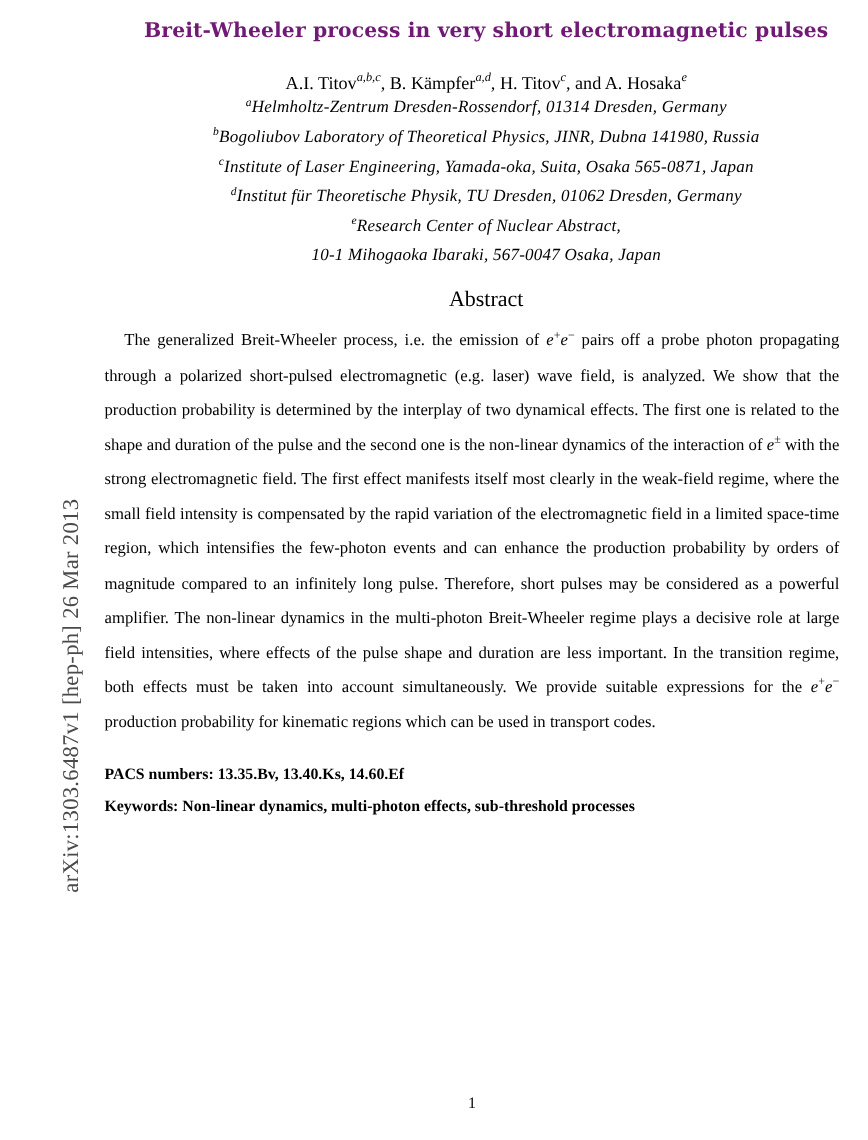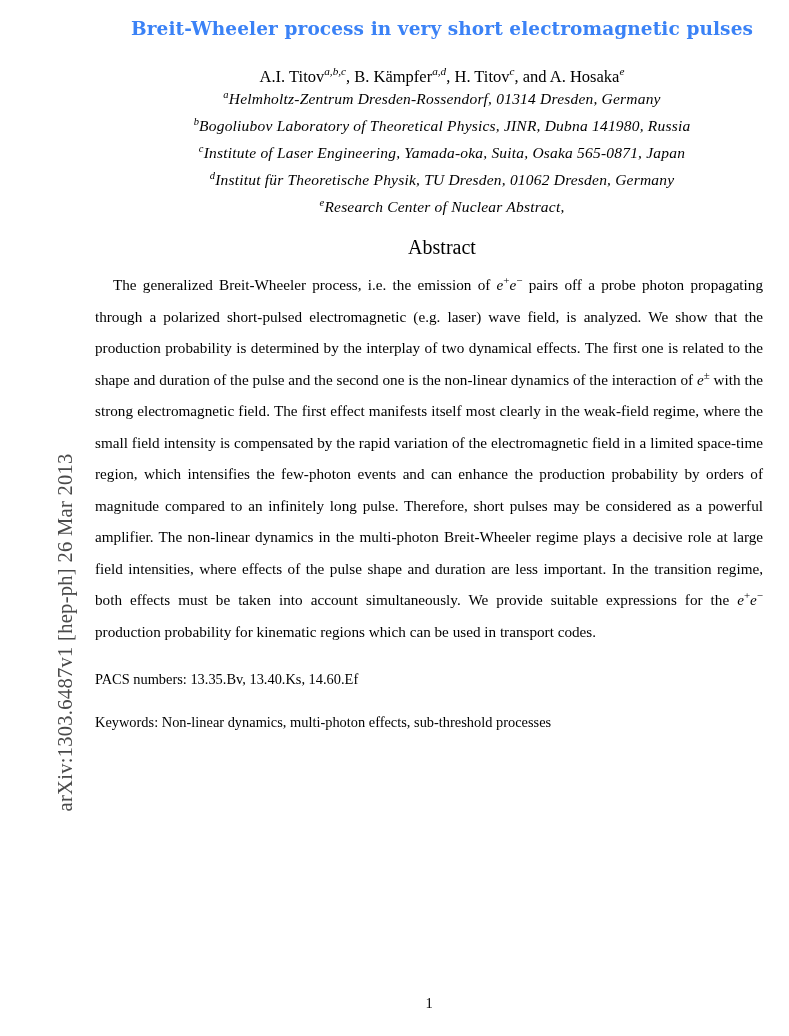--- a/index.html
+++ b/index.html
@@ -47,21 +47,21 @@
     height: 1036px;
   }
 
   .title {
     margin-top: 18px;
     text-align: center;
     font-family: "DejaVu Serif", serif;
     font-weight: bold;
     font-size: 18.5px;
     letter-spacing: 0.1px;
-    color: #3b82f6;
+    color: #701a75;
   }
 
   .authors {
     margin-top: 26px;
     text-align: center;
     font-size: 16.5px;
   }
 
   .affil {
     margin-top: 2px;
@@ -95,21 +95,21 @@
     text-justify: inter-word;
     hyphens: none;
   }
   .abstract-body .indent { display: inline-block; width: 18px; }
 
   .meta {
     margin-top: 18px;
     font-size: 14.4px;
     line-height: 2.0;
   }
-  .meta div { margin-top: 14px; }
+  .meta div { margin-top: 0; font-weight: bold; }
 
   .pagenum {
     position: absolute;
     left: 0;
     top: 995px;
     width: 668px;
     text-align: center;
     font-size: 14.5px;
   }
 
@@ -129,20 +129,21 @@
 
   <div class="authors">
     <span>A.I. Titov</span><sup>a,b,c</sup><span>, B. Kämpfer</span><sup>a,d</sup><span>, H. Titov</span><sup>c</sup><span>, and A. Hosaka</span><sup>e</sup>
   </div>
 
   <div class="affil"><sup>a</sup><span>Helmholtz-Zentrum Dresden-Rossendorf, 01314 Dresden, Germany</span></div>
   <div class="affil tight"><sup>b</sup><span>Bogoliubov Laboratory of Theoretical Physics, JINR, Dubna 141980, Russia</span></div>
   <div class="affil tight"><sup>c</sup><span>Institute of Laser Engineering, Yamada-oka, Suita, Osaka 565-0871, Japan</span></div>
   <div class="affil tight"><sup>d</sup><span>Institut für Theoretische Physik, TU Dresden, 01062 Dresden, Germany</span></div>
   <div class="affil tight"><sup>e</sup><span>Research Center of Nuclear Abstract,</span></div>
+  <div class="affil tight"><span>10-1 Mihogaoka Ibaraki, 567-0047 Osaka, Japan</span></div>
 
   <div class="abstract-head">Abstract</div>
 
   <div class="abstract-body">
     <span class="indent"></span><span>The generalized Breit-Wheeler process, i.e. the emission of </span><span class="math">e<span class="sup-sm">+</span>e<span class="sup-sm">−</span></span><span> pairs off a probe photon propagating through a polarized short-pulsed electromagnetic (e.g. laser) wave field, is analyzed. We show that the production probability is determined by the interplay of two dynamical effects. The first one is related to the shape and duration of the pulse and the second one is the non-linear dynamics of the interaction of </span><span class="math">e<span class="sup-sm">±</span></span><span> with the strong electromagnetic field. The first effect manifests itself most clearly in the weak-field regime, where the small field intensity is compensated by the rapid variation of the electromagnetic field in a limited space-time region, which intensifies the few-photon events and can enhance the production probability by orders of magnitude compared to an infinitely long pulse. Therefore, short pulses may be considered as a powerful amplifier. The non-linear dynamics in the multi-photon Breit-Wheeler regime plays a decisive role at large field intensities, where effects of the pulse shape and duration are less important. In the transition regime, both effects must be taken into account simultaneously. We provide suitable expressions for the </span><span class="math">e<span class="sup-sm">+</span>e<span class="sup-sm">−</span></span><span> production probability for kinematic regions which can be used in transport codes.</span>
   </div>
 
   <div class="meta">
     <div>PACS numbers: 13.35.Bv, 13.40.Ks, 14.60.Ef</div>
     <div>Keywords: Non-linear dynamics, multi-photon effects, sub-threshold processes</div>

